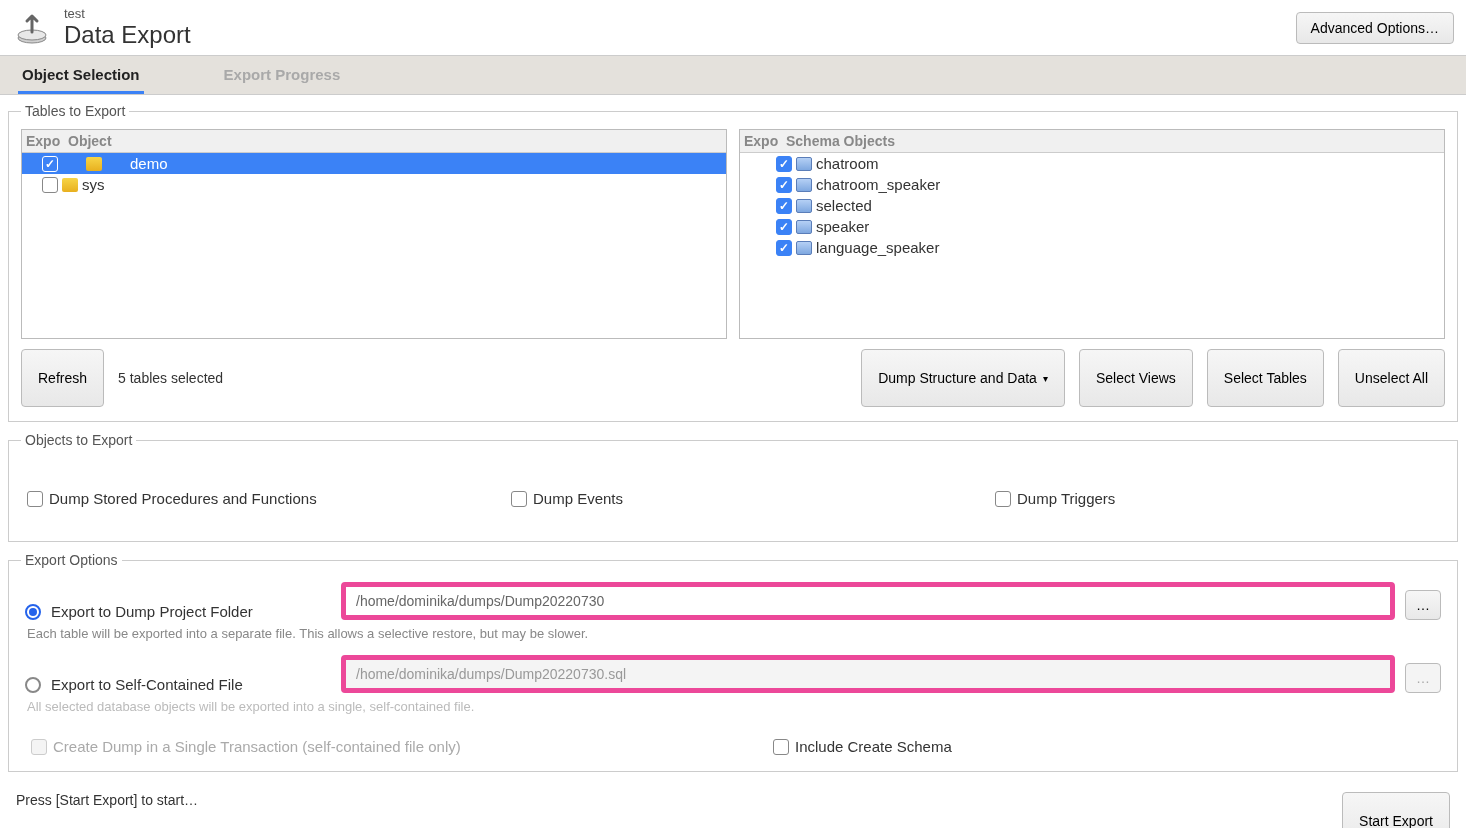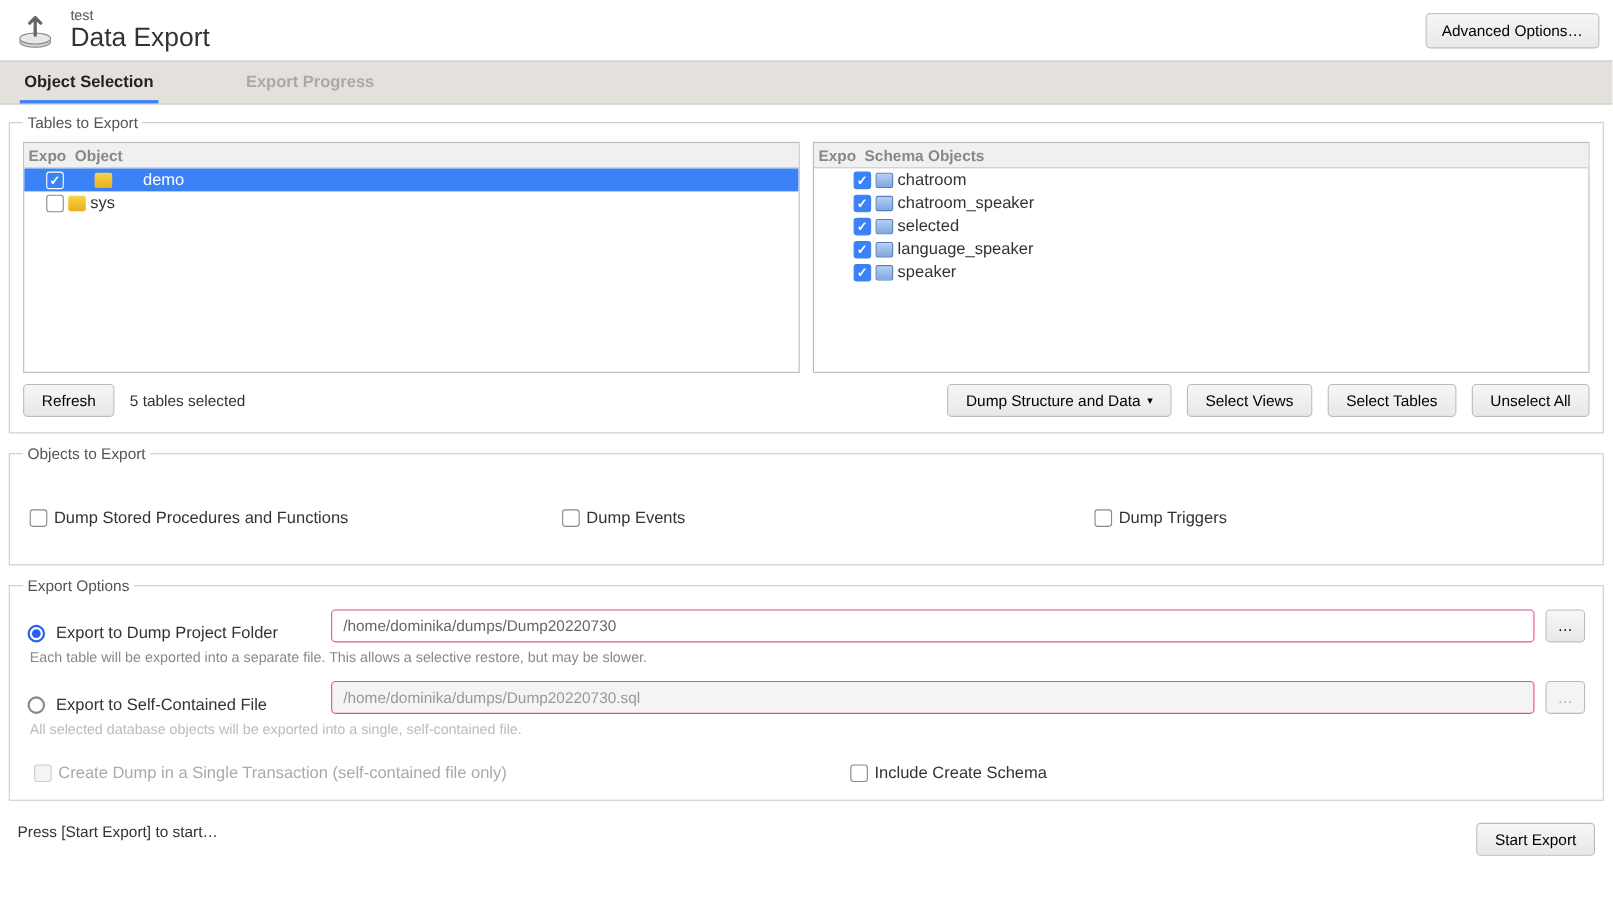--- a/index.html
+++ b/index.html
@@ -30,34 +30,34 @@
 .row.selected { background: #3b82f6; color: #fff; gap: 28px; }
 .chk { width: 16px; height: 16px; border: 1px solid #888; border-radius: 3px; background: #fff; display: inline-flex; align-items: center; justify-content: center; cursor: pointer; flex-shrink: 0; }
 .chk.checked { background: #3b82f6; border-color: #3b82f6; color: #fff; }
 .chk.checked::after { content: '✓'; font-size: 12px; font-weight: bold; }
 .row.selected .chk { border-color: #fff; }
 .db-icon, .tbl-icon { width: 16px; height: 14px; display: inline-block; flex-shrink: 0; }
 .db-icon { background: linear-gradient(#f7d547,#e8b01f); border-radius: 2px; }
 .tbl-icon { background: linear-gradient(#b5d0f5,#7fa8e0); border-radius: 2px; border: 1px solid #5a7db8; }
 
 .below-panels { display: flex; align-items: center; gap: 14px; margin-top: 10px; }
-.btn { background: linear-gradient(#f6f6f6,#e8e8e8); border: 1px solid #bbb; border-radius: 4px; padding: 6px 16px; font-size: 14px; cursor: pointer; }
+.btn { background: linear-gradient(#f6f6f6,#e8e8e8); border: 1px solid #bbb; border-radius: 4px; padding: 20px 16px; font-size: 14px; cursor: pointer; }
 .spacer { flex: 1; }
 .dropdown-btn { display: inline-flex; align-items: center; gap: 6px; }
 .caret-down { font-size: 10px; }
 
 .objects-row { display: flex; gap: 40px; padding: 32px 6px 20px; }
 .chkline { display: flex; align-items: center; gap: 6px; font-size: 15px; }
 
 .option-row { display: flex; align-items: flex-end; gap: 10px; padding: 4px 4px; }
 .radio { width: 16px; height: 16px; border: 2px solid #888; border-radius: 50%; display: inline-flex; align-items: center; justify-content: center; cursor: pointer; flex-shrink: 0; }
 .radio.checked { border-color: #2563eb; }
 .radio.checked::after { content: ''; width: 8px; height: 8px; background: #2563eb; border-radius: 50%; }
 .radio-label { width: 240px; font-size: 15px; }
-.path-input { flex: 1; border: 1px solid #ec4899; border-radius: 4px; padding: 6px 10px; font-size: 14px; color: #666; background: #fff; }
+.path-input { flex: 1; border: 5px solid #ec4899; border-radius: 4px; padding: 6px 10px; font-size: 14px; color: #666; background: #fff; margin-left: 40px; }
 .path-input.disabled { background: #f4f4f4; color: #999; }
 .browse { background: linear-gradient(#f6f6f6,#e8e8e8); border: 1px solid #bbb; border-radius: 4px; padding: 6px 10px; cursor: pointer; font-size: 14px; }
 .browse.disabled { background: #f4f4f4; color: #aaa; }
 .hint { font-size: 13px; color: #888; padding: 2px 6px 10px; }
 .hint.disabled { color: #bbb; }
 .sub-options { display: flex; gap: 80px; padding: 14px 10px 2px; }
 .chkline.disabled { color: #aaa; }
 .chkline.disabled .chk { border-color: #ccc; background: #f4f4f4; }
 
 .footer { display: flex; align-items: flex-start; padding: 10px 8px; }
@@ -125,26 +125,26 @@
     <span>chatroom_speaker</span>
             </div>
             <div class="row" style="padding-left: 36px;">
               <span class="chk checked"></span>
     <span class="tbl-icon"></span>
     <span>selected</span>
             </div>
             <div class="row" style="padding-left: 36px;">
               <span class="chk checked"></span>
     <span class="tbl-icon"></span>
+    <span>speaker</span>
+            </div>
+            <div class="row" style="padding-left: 36px;">
+              <span class="chk checked"></span>
+    <span class="tbl-icon"></span>
     <span>language_speaker</span>
-            </div>
-            <div class="row" style="padding-left: 36px;">
-              <span class="chk checked"></span>
-    <span class="tbl-icon"></span>
-    <span>speaker</span>
             </div>
           </div>
     </div>
   </div>
   <div class="below-panels">
     <button class="btn">Refresh</button>
     <span>5 tables selected</span>
     <span class="spacer"></span>
     <button class="btn dropdown-btn">
       <span>Dump Structure and Data</span>

